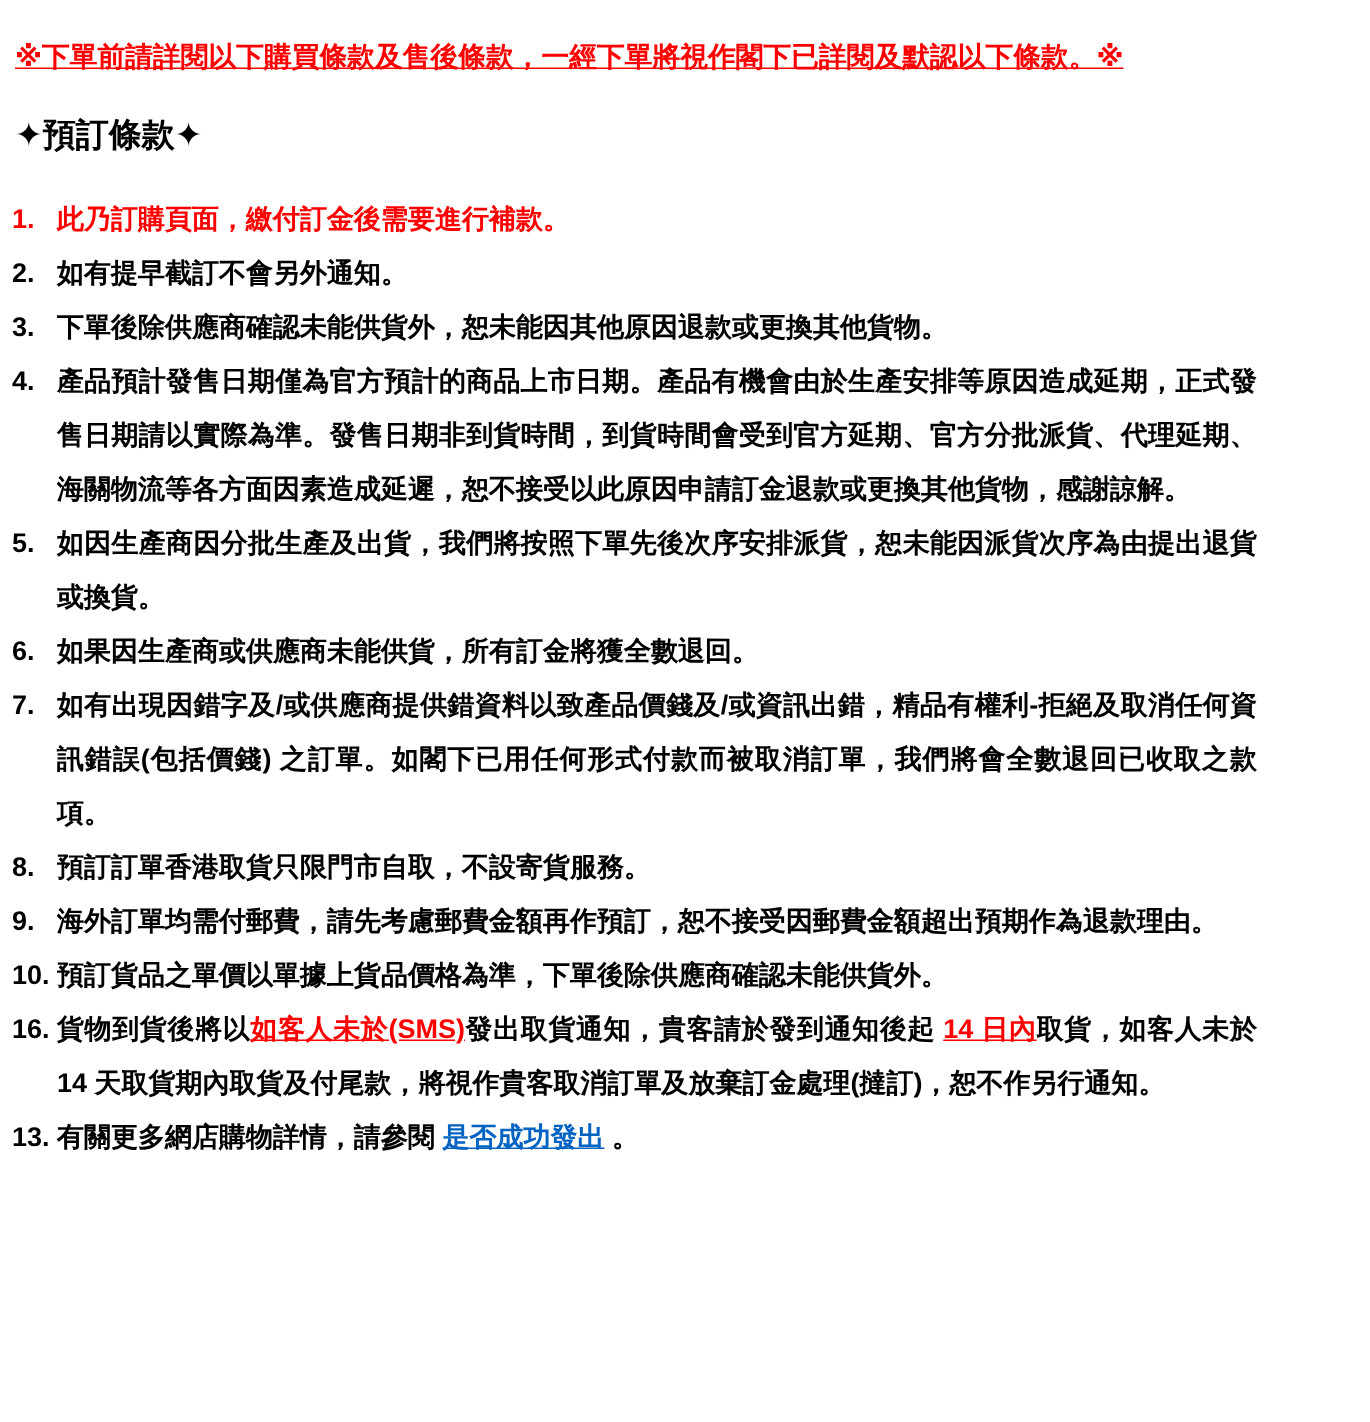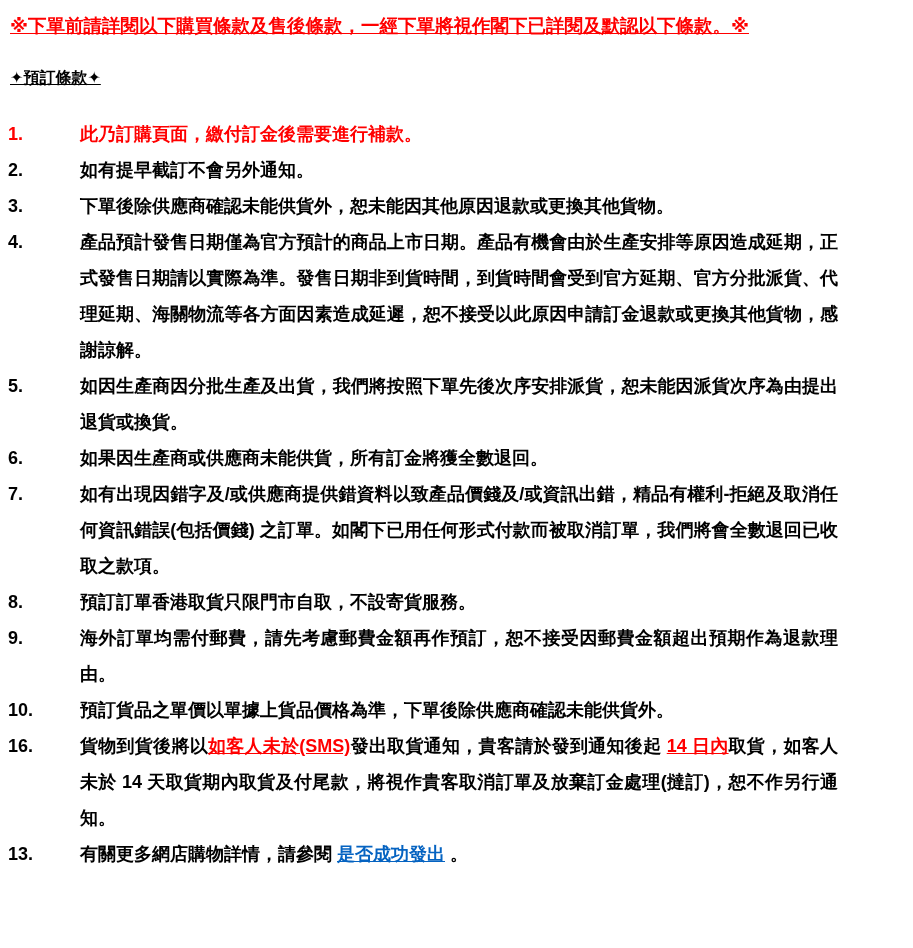--- a/index.html
+++ b/index.html
@@ -9,58 +9,56 @@
   }
   html,body{
     margin:0;
     padding:0;
     background:#ffffff;
   }
   .page{
     width:850px;
     min-height:948px;
     box-sizing:border-box;
-    padding:8px 12px 10px 8px;
+    padding:20px 12px 10px 8px;
     font-family:"Liberation Sans","DejaVu Sans",sans-serif;
     font-weight:bold;
     color:var(--text);
     font-size:18px;
   }
   .title{
     color:var(--red);
     text-decoration:underline;
     line-height:28px;
     margin:4px 0 26px 2px;
     font-size:18.5px;
   }
   .heading{
     color:var(--text);
-    text-decoration:underline;
     line-height:24px;
     margin:0 0 26px 2px;
-    font-size:16px;
+    font-size:22px;
   }
   .terms{
     margin:0;
   }
   .term{
     display:flex;
     align-items:flex-start;
     line-height:36px;
     font-size:18px;
   }
   .term-num{
     width:30px;
     flex-shrink:0;
     text-align:left;
   }
   .term-text{
     flex:1;
     text-align:justify;
-    margin-left:42px;
   }
   .red{
     color:var(--red);
   }
   .red-underline{
     color:var(--red);
     text-decoration:underline;
   }
   .link{
     color:var(--link);

